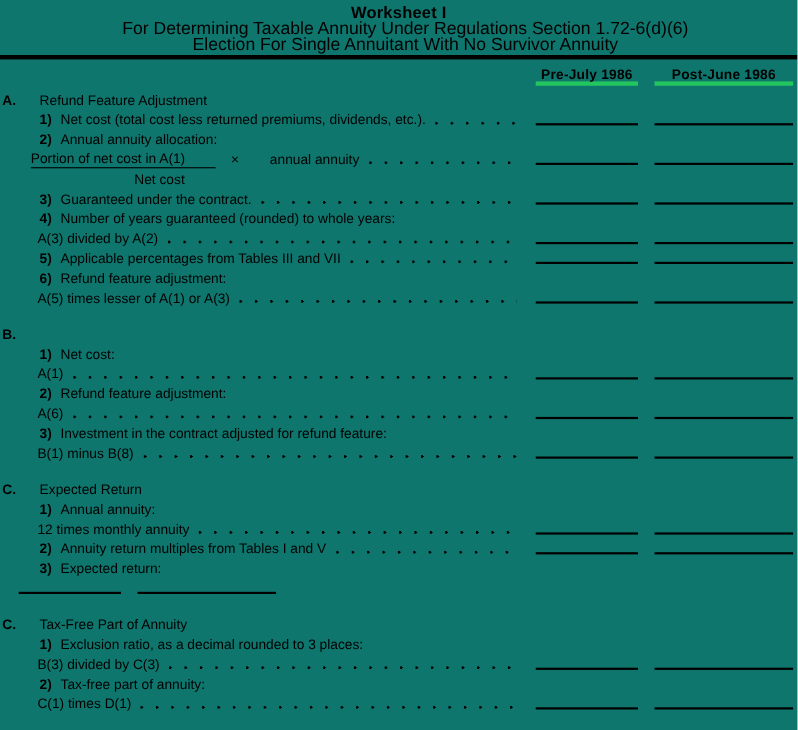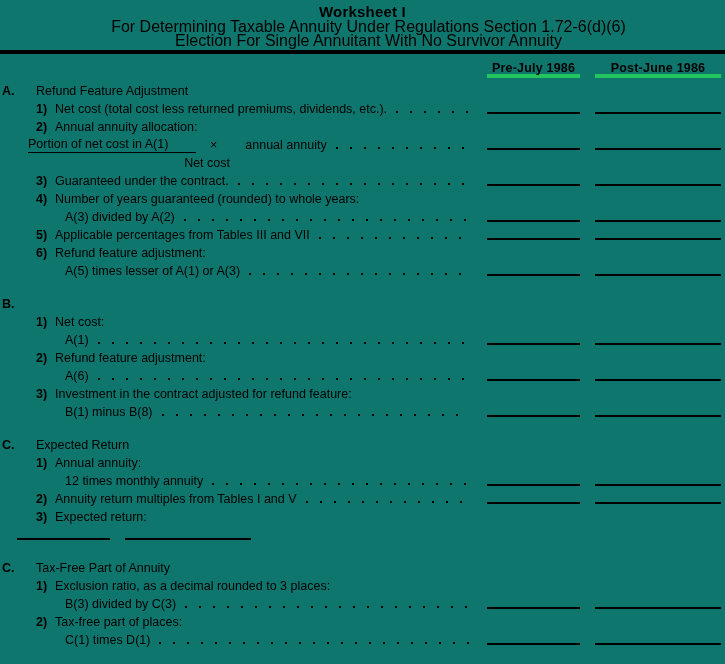--- a/index.html
+++ b/index.html
@@ -18,25 +18,25 @@
   .ch1 { width:93px; }
   .ch2 { width:126px; margin-left:15px; }
   .bodywrap { margin-top:3px; }
   .section + .section { margin-top:15px; }
   .row { display:flex; align-items:flex-end; height:18px; }
   .lbl { width:470px; display:flex; align-items:flex-end; white-space:nowrap; }
   .lbl span { line-height:16px; }
   .sec-letter { font-weight:bold; padding-left:2px; min-width:34px; display:inline-block; }
   .sec-title  { }
   .num { font-weight:bold; margin-left:36px; min-width:19px; display:inline-block; }
-  .subtext { margin-left:65px; }
+  .subtext { margin-left:34px; }
   .fnum { margin-left:28px; border-bottom:1.5px solid #000; min-width:168px; display:inline-block; }
   .fop  { margin-left:14px; }
   .ftext{ margin-left:28px; }
-  .denom{ margin-left:60px; width:170px; text-align:right; display:inline-block; }
+  .denom{ margin-left:60px; width:170px; text-align:center; display:inline-block; }
   .dots {
     flex:1 1 auto; align-self:stretch; margin-left:7px;
     background-image:radial-gradient(circle 1.2px at 3px 50%, #000 98%, transparent 100%);
     background-size:14px 4px; background-repeat:repeat-x;
     background-position:0 calc(100% - 3px);
   }
   .line { border-bottom:2px solid #000; margin-bottom:3px; height:0; }
   .line1 { width:93px;  margin-left:17px; }
   .line2 { width:126px; margin-left:15px; }
 </style>
@@ -246,21 +246,21 @@
           <div class="lbl">
             <span class="subtext">B(3) divided by C(3)</span>
             <span class="dots"></span>
           </div>
           <span class="line line1"></span>
           <span class="line line2"></span>
         </div>
         <div class="row">
           <div class="lbl">
             <span class="num">2)</span>
-            <span class="itemtext">Tax-free part of places:</span>
+            <span class="itemtext">Tax-free part of annuity:</span>
           </div>
         </div>
         <div class="row">
           <div class="lbl">
             <span class="subtext">C(1) times D(1)</span>
             <span class="dots"></span>
           </div>
           <span class="line line1"></span>
           <span class="line line2"></span>
         </div>

